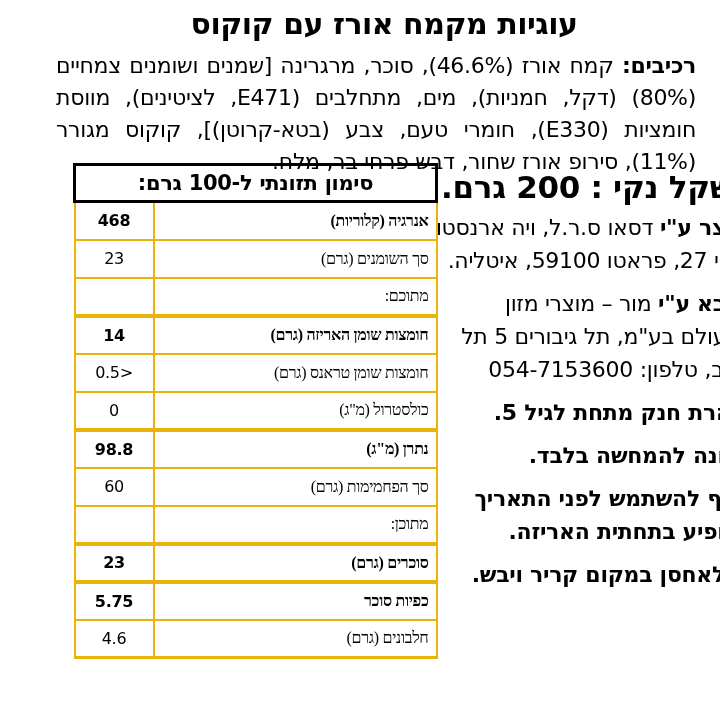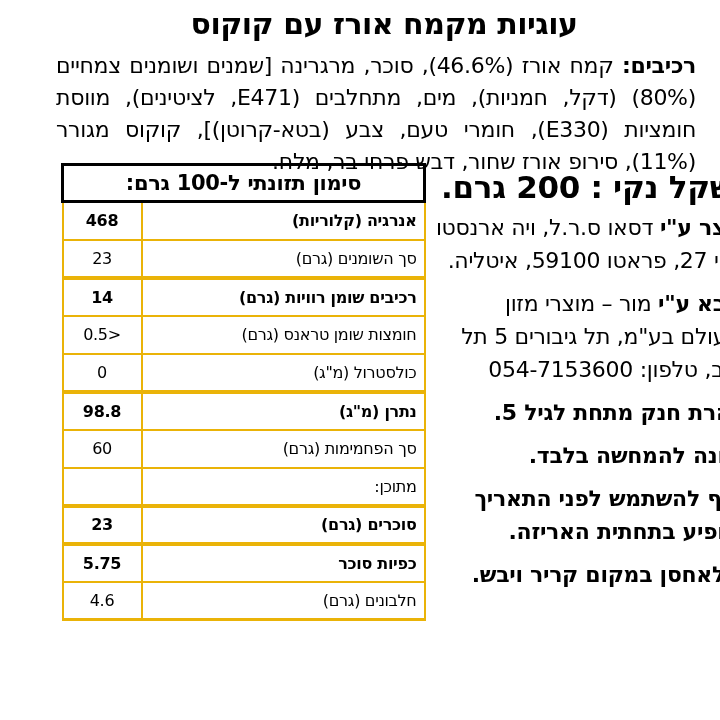--- a/index.html
+++ b/index.html
@@ -22,21 +22,21 @@
 
   .ingredients {
     position: absolute; top: 50px; right: 24px; left: 8px;
     font-size: 22px; line-height: 32px;
     text-align: justify; text-align-last: right;
     letter-spacing: -0.3px;
   }
   .ingredients b { font-weight: bold; }
 
   table.nutrition {
-    position: absolute; top: 163px; left: 13px;
+    position: absolute; top: 163px; left: 25px;
     width: 362px;
     border-collapse: collapse;
     table-layout: fixed;
     direction: rtl;
   }
   table.nutrition td, table.nutrition th {
     border: 2px solid #eab308;
     font-size: 16px;
     letter-spacing: -0.3px;
     overflow: hidden;
@@ -46,21 +46,21 @@
     height: 37px;
     text-align: center;
     font-size: 21px; font-weight: bold;
   }
   table.nutrition td { height: 38px; }
   td.n-label { text-align: right; padding: 0 7px; white-space: nowrap; }
   td.n-value { text-align: center; direction: rtl; padding: 0 3px; }
   tr.bold td { font-weight: bold; }
   tr.sep td { border-top-width: 4px; }
   table.nutrition tr:last-child td { border-bottom-width: 3px; margin-top: 12px; }
-  td.n-label { border-right-width: 3px; }
+  td.n-label { border-right-width: 3px; font-family: Liberation Serif, serif; }
   td.n-value { border-left-width: 3px; }
 
   .right-col {
     position: absolute; top: 170px; left: 380px; width: 327px;
     text-align: right; direction: rtl;
     font-size: 22px; line-height: 33px;
     letter-spacing: -0.3px;
   }
   .net-weight { font-size: 31px; font-weight: bold; line-height: 34px; margin-bottom: 7px; }
   .right-col p { margin-bottom: 10px; }
@@ -88,22 +88,26 @@
     </thead>
     <tbody>
         <tr class="bold">
       <td class="n-label">אנרגיה (קלוריות)</td>
       <td class="n-value">468</td>
     </tr>
         <tr>
       <td class="n-label">סך השומנים (גרם)</td>
       <td class="n-value">23</td>
     </tr>
+        <tr>
+      <td class="n-label">מתוכם:</td>
+      <td class="n-value"></td>
+    </tr>
         <tr class="bold sep">
-      <td class="n-label">רכיבים שומן רוויות (גרם)</td>
+      <td class="n-label">חומצות שומן האריזה (גרם)</td>
       <td class="n-value">14</td>
     </tr>
         <tr>
       <td class="n-label">חומצות שומן טראנס (גרם)</td>
       <td class="n-value">&lt;0.5</td>
     </tr>
         <tr>
       <td class="n-label">כולסטרול (מ"ג)</td>
       <td class="n-value">0</td>
     </tr>

